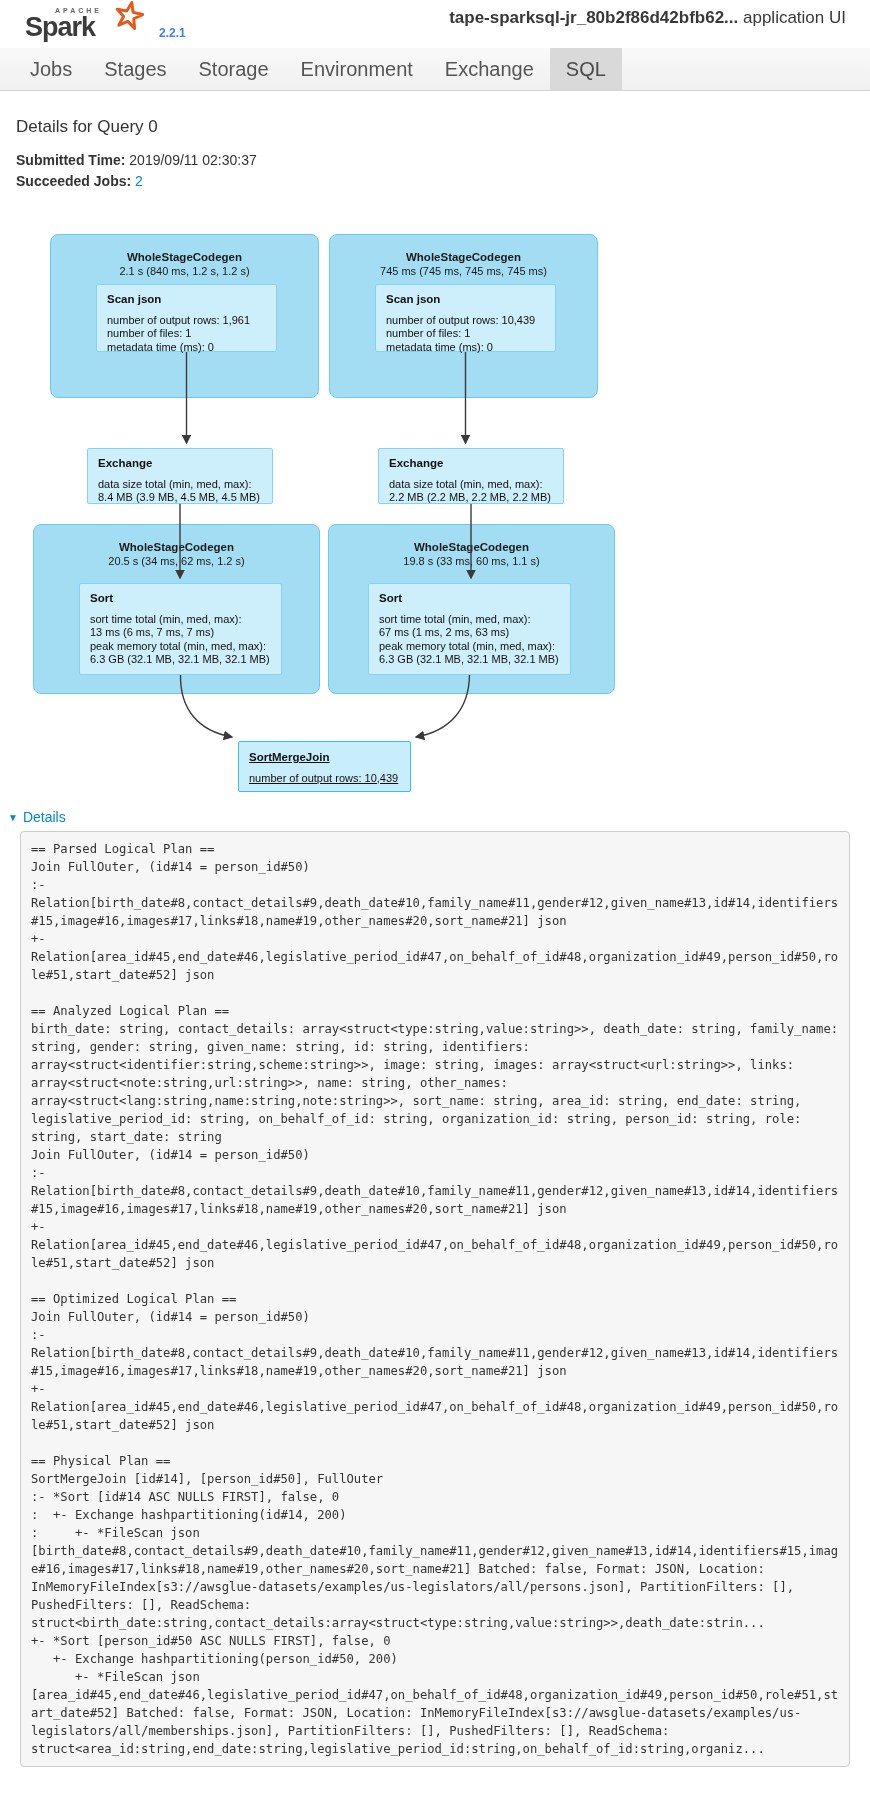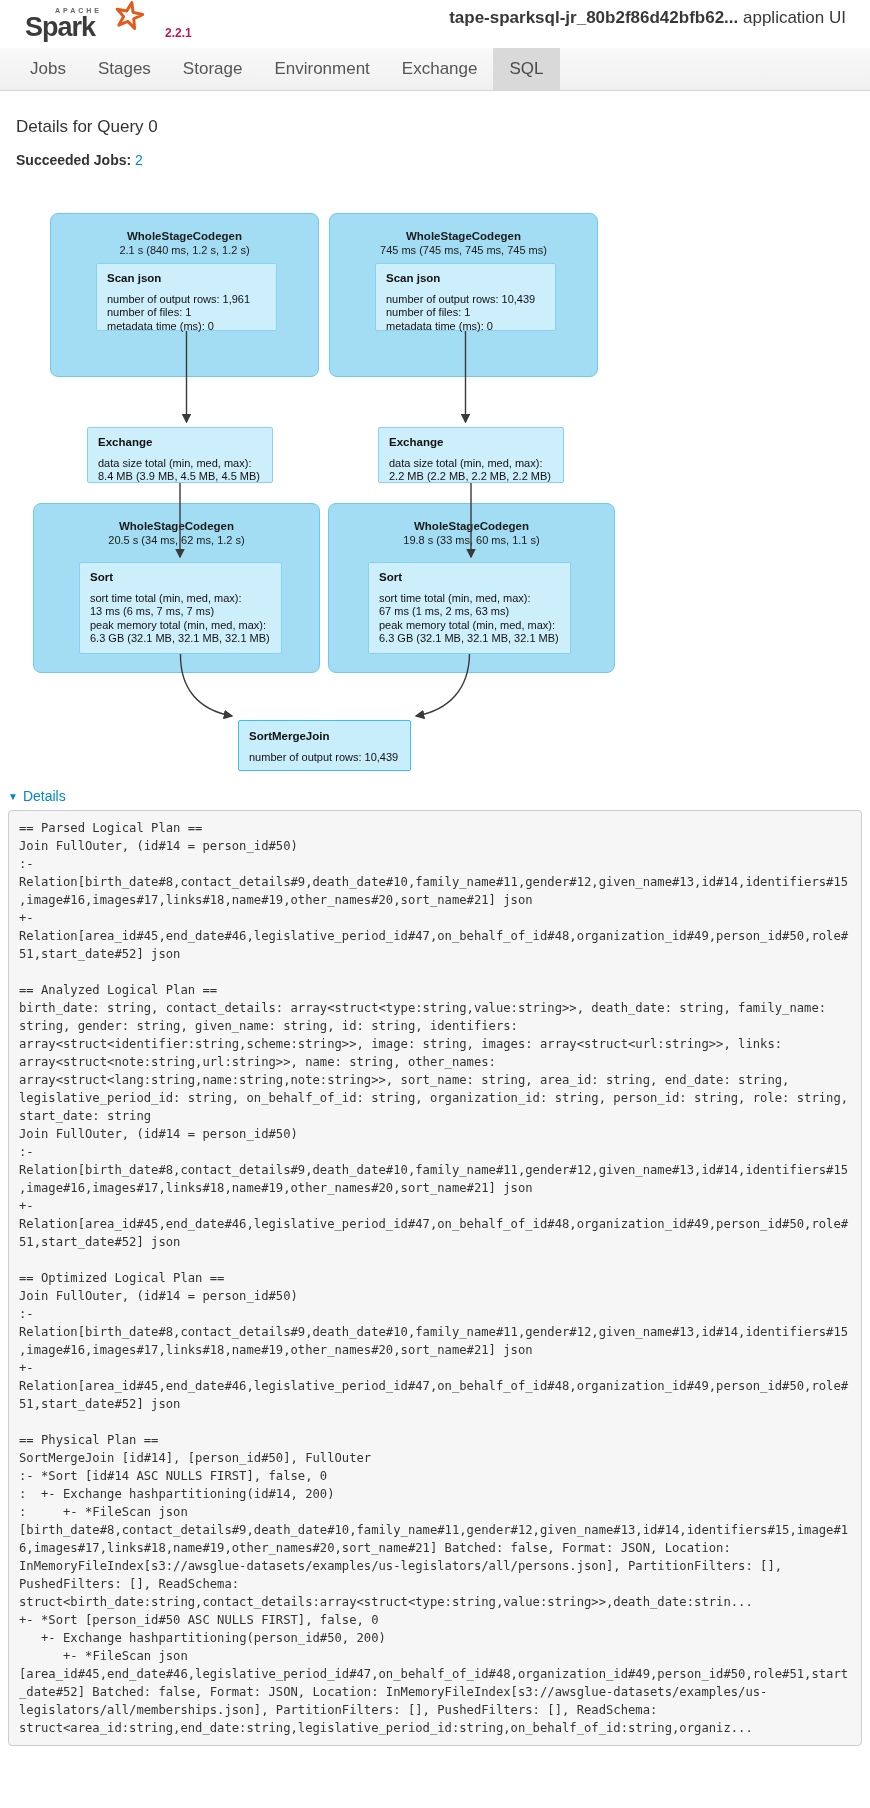--- a/index.html
+++ b/index.html
@@ -4,59 +4,59 @@
 <style>
   * { box-sizing: border-box; }
   body { margin:0; background:#fff; color:#333; font-family:"Liberation Sans", sans-serif; width:870px; }
 
   
   .topbar { display:flex; align-items:flex-start; height:48px; padding:4px 24px 0 25px; }
   .logo { position:relative; width:128px; height:42px; }
   .logo .apache { font-size:7px; letter-spacing:3px; color:#666; font-weight:bold; margin:3px 0 0 30px; }
   .logo .word { font-size:27px; font-weight:bold; color:#3b3b3b; line-height:26px; letter-spacing:-1px; }
   .logo .star { position:absolute; top:-4px; right:8px; width:32px; height:32px; }
-  .version { font-size:12px; font-weight:bold; color:#be185d; margin:22px 0 0 12px; }
+  .version { font-size:12px; font-weight:bold; color:#3b82f6; margin:22px 0 0 6px; }
   .app-title { margin-left:auto; margin-top:4px; font-size:17px; color:#383838; white-space:nowrap; }
   .app-title .b { font-weight:bold; }
 
   
   .navbar { display:flex; height:43px; background:linear-gradient(#f9f9f9,#f0f0f0); border-bottom:1px solid #d4d4d4; padding-left:14px; }
-  .tab { font-size:17px; color:#555; padding:0 16px; display:flex; align-items:center; text-decoration:none; cursor:pointer;text-align:center; }
+  .tab { font-size:20px; color:#555; padding:0 16px; display:flex; align-items:center; text-decoration:none; cursor:pointer;text-align:center; }
   .tab.active { background:#d9d9d9; color:#4a4a4a; }
 
   
   .page-title { font-size:17px; font-weight:normal; color:#333; margin:26px 16px 13px; }
   .summary { margin:0 16px; font-size:14px; line-height:21px; }
   .link { color:#0088cc; text-decoration:none; cursor:pointer; }
 
   
   .dag { position:relative; height:597px; margin-top:12px; }
   .cluster { position:absolute; background:#a3ddf3; border:1px solid #6ec9ee; border-radius:8px; }
   .cluster-label { position:absolute; top:15px; left:20px; right:20px; text-align:center; font-size:11px; color:#1b1b1b; line-height:14px; }
   .cluster-label .b { font-weight:bold; font-size:11.5px; }
   .node { position:absolute; background:#cdeefb; border:1px solid #86d2f0; border-radius:2px; padding:8px 10px; font-size:11px; line-height:13.5px; color:#111; }
   .node .t { font-weight:bold; font-size:11.5px; margin-bottom:7px; }
-  .node.smj { background:#c8edfb; border:1.5px solid #3ebef0; padding-top:9px; }
+  .node.smj { background:#c8edfb; border:1.5px solid #3ebef0; padding-top:9px;text-decoration:underline; }
   .c0 { left:50px;  top:30px;  width:269px; height:164px; }
   .c1 { left:329px; top:30px;  width:269px; height:164px; }
   .c2 { left:33px;  top:320px; width:287px; height:170px; }
   .c3 { left:328px; top:320px; width:287px; height:170px; }
   .n-scan-a { left:96px;  top:80px;  width:181px; height:68px; }
   .n-scan-b { left:375px; top:80px;  width:181px; height:68px; }
   .n-exch-a { left:87px;  top:244px; width:186px; height:56px; }
   .n-exch-b { left:378px; top:244px; width:186px; height:56px; }
   .n-sort-a { left:79px;  top:379px; width:203px; height:92px; }
   .n-sort-b { left:368px; top:379px; width:203px; height:92px; }
   .n-smj    { left:238px; top:537px; width:173px; height:51px; }
   #edges { position:absolute; left:0; top:0; width:870px; height:597px; pointer-events:none; }
 
   
   .details-toggle { margin:8px 8px 6px; font-size:14px; }
   .tri { font-size:10px; margin-right:5px; display:inline-block; vertical-align:1px; }
-  pre.plan { margin:0 8px 22px; background:#f6f6f6; border:1px solid #ccc; border-radius:4px; padding:8px 10px;
+  pre.plan { margin:0 20px 22px; background:#f6f6f6; border:1px solid #ccc; border-radius:4px; padding:8px 10px;
              font-family:"DejaVu Sans Mono", monospace; font-size:12.2px; line-height:18px; color:#333;
              white-space:pre-wrap; overflow-wrap:break-word; }
 </style>
 </head>
 <body>
 
 <div class="topbar">
   <div class="logo">
     <div class="apache">APACHE</div>
     <div class="word">Spark</div>
@@ -77,20 +77,24 @@
   <a class="tab">Stages</a>
   <a class="tab">Storage</a>
   <a class="tab">Environment</a>
   <a class="tab">Exchange</a>
   <a class="tab active">SQL</a>
 </div>
 
 <div class="page-title">Details for Query 0</div>
 
 <div class="summary">
+  <div>
+    <strong>Submitted Time:</strong>
+    <span>2019/09/11 02:30:37</span>
+  </div>
   <div>
     <strong>Succeeded Jobs:</strong>
     <a class="link">2</a>
   </div>
 </div>
 
 <div class="dag">
 
   <div class="cluster c0">
     <div class="cluster-label">

